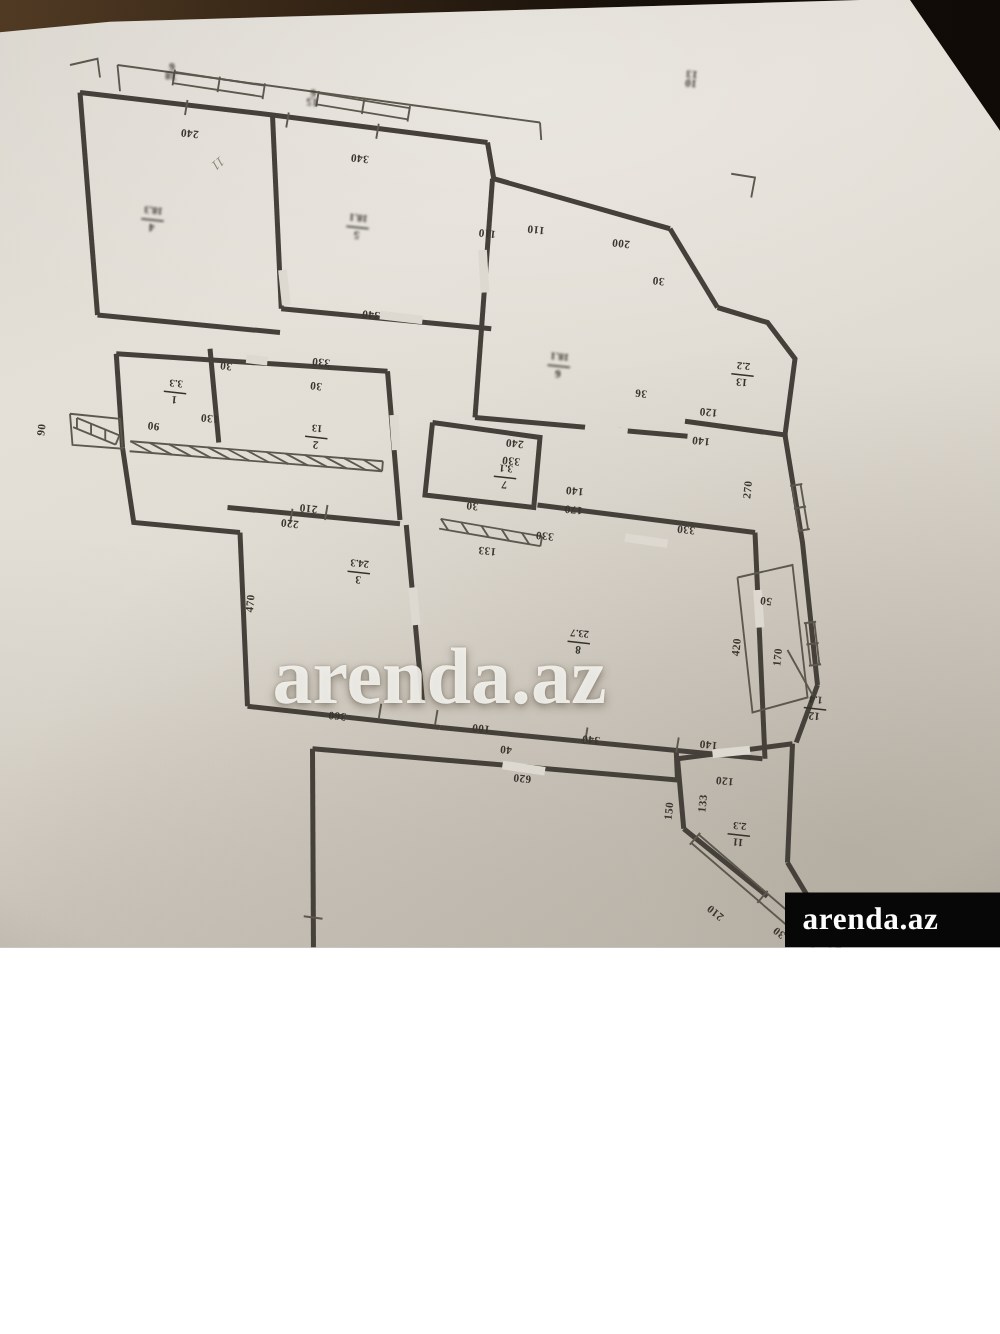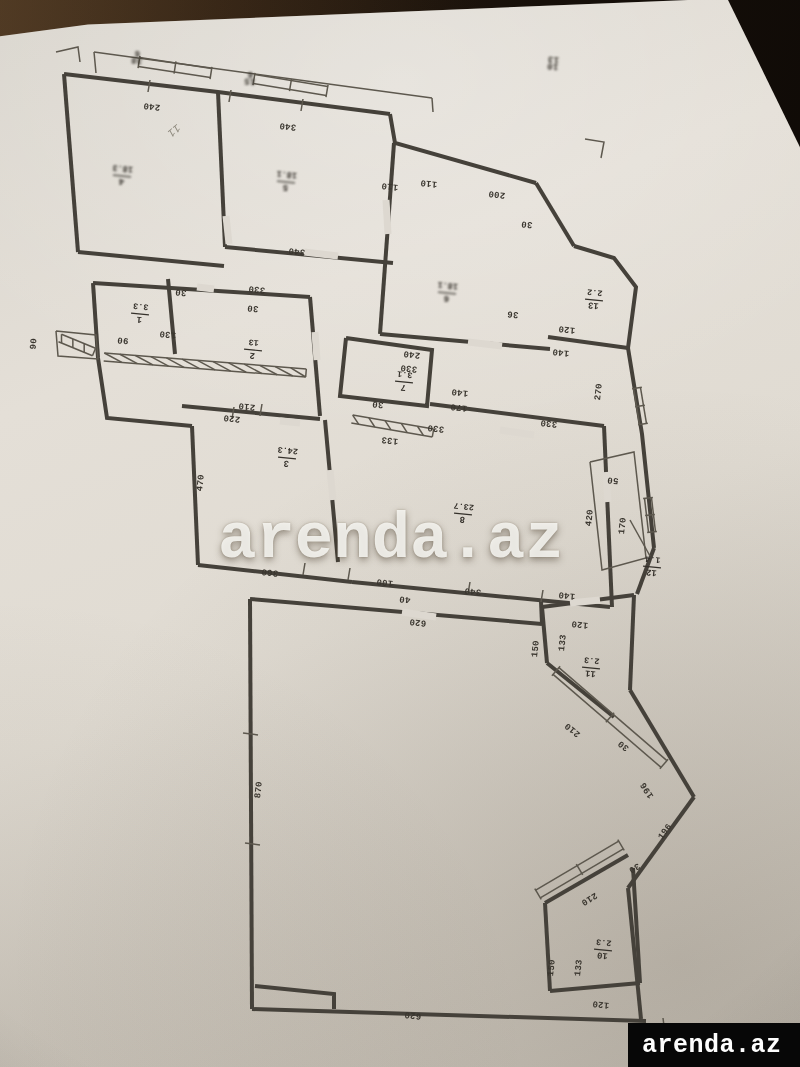--- a/index.html
+++ b/index.html
@@ -1,19 +1,19 @@
 <!DOCTYPE html>
 <html><head>
 <meta charset="utf-8">
 <style>
   html,body{margin:0;padding:0;}
   .scene{
-    position:relative;width:800px;height:1067px;overflow:hidden;
+    position:relative;width:800px;height:758px;overflow:hidden;
     background:linear-gradient(100deg,#3b2c1c 0%,#2a1d11 22%,#17100a 55%,#0c0805 100%);
-    font-family:Liberation Mono, monospace;
+    font-family:Liberation Serif, serif;
   }
   .wood-glare{
     position:absolute;left:0;top:0;width:100%;height:40px;
     background:linear-gradient(90deg,rgba(120,85,50,.35),rgba(40,25,12,0) 60%);
   }
   .paper{
     position:absolute;left:0;top:0;width:100%;height:100%;
     clip-path:polygon(0% 3.4%,11% 2.3%,86% 0%,91% 0%,100% 13.8%,100% 100%,0% 100%);
     background:linear-gradient(158deg,#d9d5cd 0%,#e4dfd7 30%,#e0dbd2 55%,#cfc9bf 85%,#c6c0b6 100%);
   }

